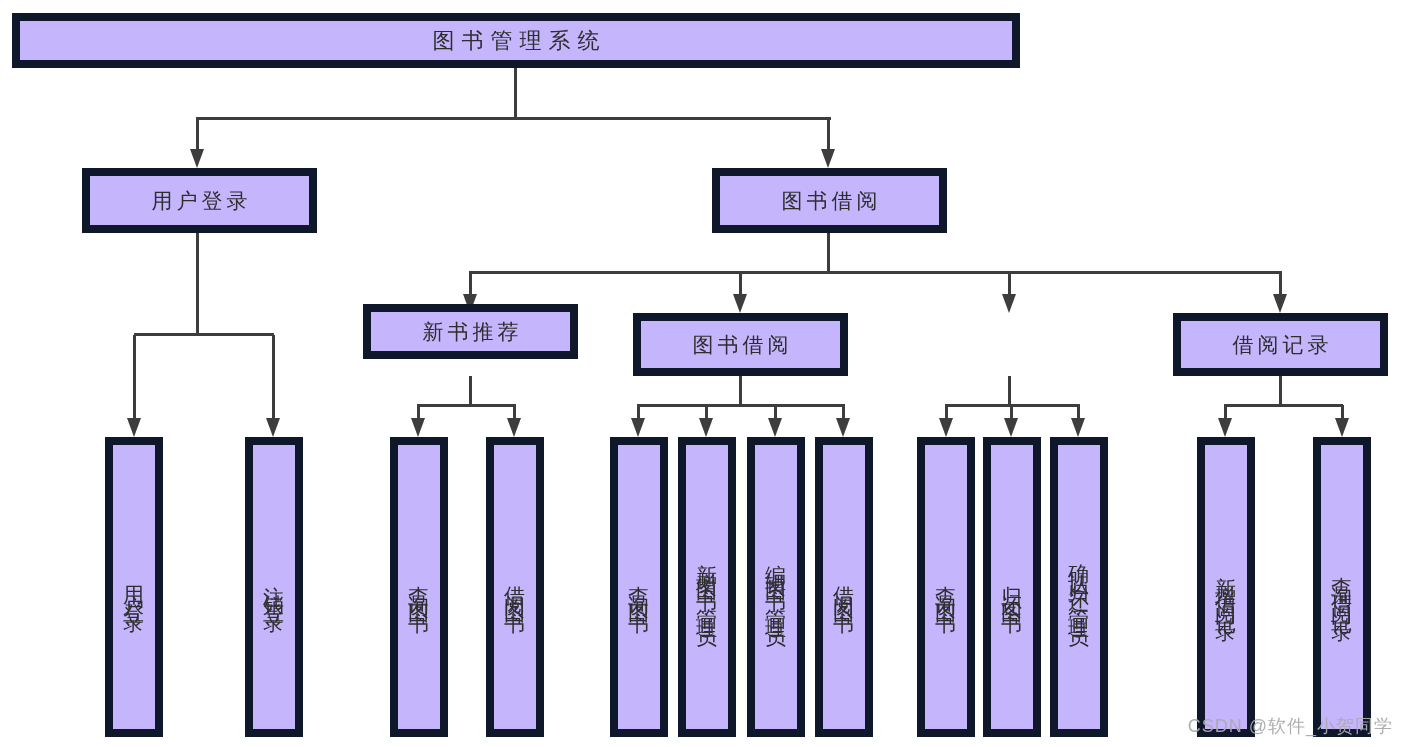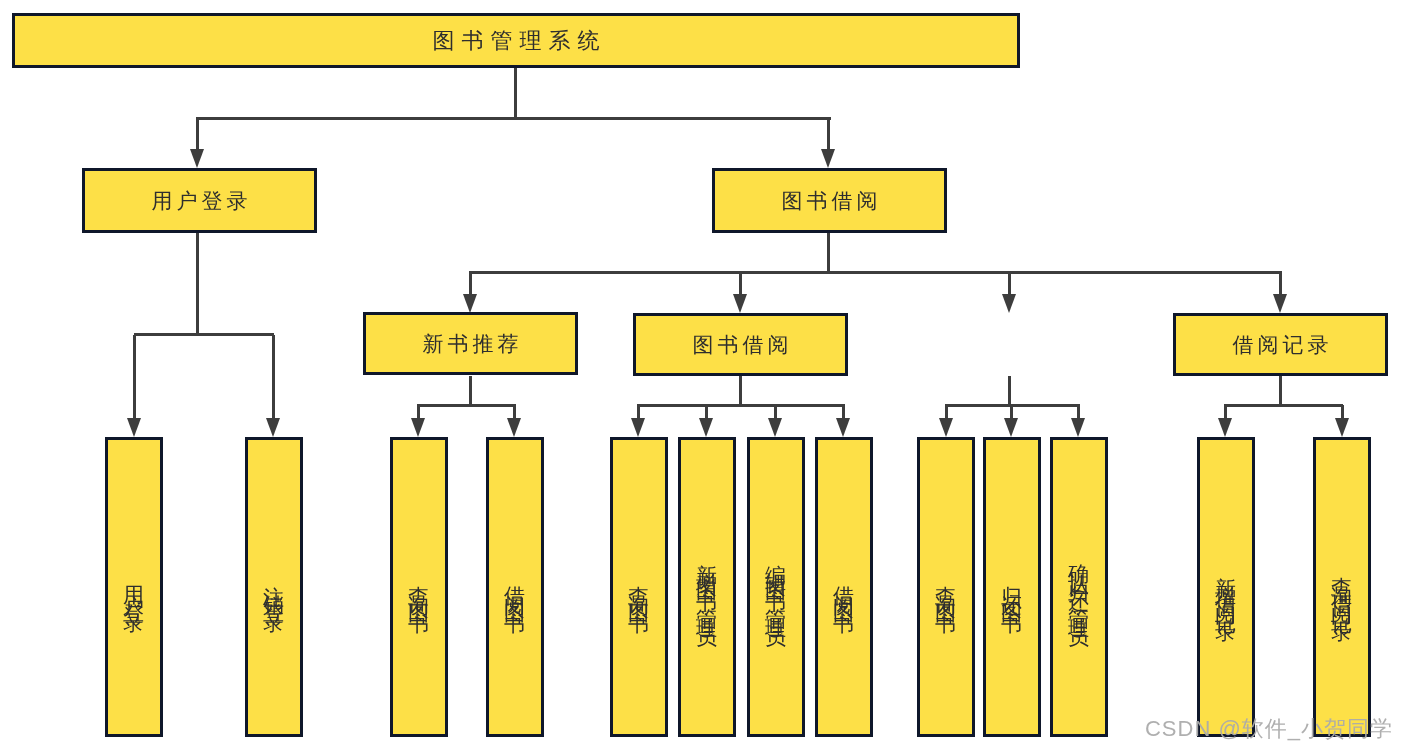--- a/index.html
+++ b/index.html
@@ -5,21 +5,21 @@
   html,body{margin:0;padding:0;background:#ffffff;}
   #canvas{
     position:relative;
     width:1405px;height:747px;
     background:#ffffff;
     font-family:"Liberation Sans","DejaVu Sans",sans-serif;
     overflow:hidden;
   }
   .box{
     position:absolute;box-sizing:border-box;
-    background:#fde047;border:3px solid #0f172a;
+    background:#c4b5fd;border:8px solid #0f172a;
     display:flex;align-items:center;justify-content:center;
     z-index:2;
   }
   .lbl{
     font-size:21px;color:#2e2e2e;letter-spacing:4px;
     white-space:nowrap;text-indent:4px;
   }
   .title-box .lbl{font-size:22px;letter-spacing:7px;text-indent:7px;}
   .vlbl{
     writing-mode:vertical-rl;text-orientation:mixed;
@@ -29,21 +29,21 @@
   .vline{width:3px;}
   .hline{height:3px;}
   .ahead{
     position:absolute;width:0;height:0;z-index:1;
     border-left:7px solid transparent;
     border-right:7px solid transparent;
     border-top:19px solid #3d3d3d;
   }
   .watermark{
     position:absolute;right:12px;top:714px;z-index:5;
-    font-size:22px;color:rgba(171,171,171,0.95);
+    font-size:18px;color:rgba(171,171,171,0.95);
     letter-spacing:1px;white-space:nowrap;
   }
 </style>
 </head>
 <body>
 
 <div id="canvas">
 
   <div id="connector-layer">
       <div class="vline" style="left: 514px; top: 68px; height: 50px;"></div>
@@ -104,21 +104,21 @@
     <span class="lbl">图书管理系统</span>
   </div>
 
   <div class="box" style="left:82px;top:168px;width:235px;height:65px">
     <span class="lbl">用户登录</span>
   </div>
   <div class="box" style="left:712px;top:168px;width:235px;height:65px">
     <span class="lbl">图书借阅</span>
   </div>
 
-  <div class="box" style="left:363px;top:312px;width:215px;height:63px">
+  <div class="box" style="left:363px;top:304px;width:215px;height:55px">
     <span class="lbl">新书推荐</span>
   </div>
   <div class="box" style="left:633px;top:313px;width:215px;height:63px">
     <span class="lbl">图书借阅</span>
   </div>
   <div class="box" style="left:1173px;top:313px;width:215px;height:63px">
     <span class="lbl">借阅记录</span>
   </div>
 
   <div class="box" style="left:105px;top:437px;width:58px;height:300px">

